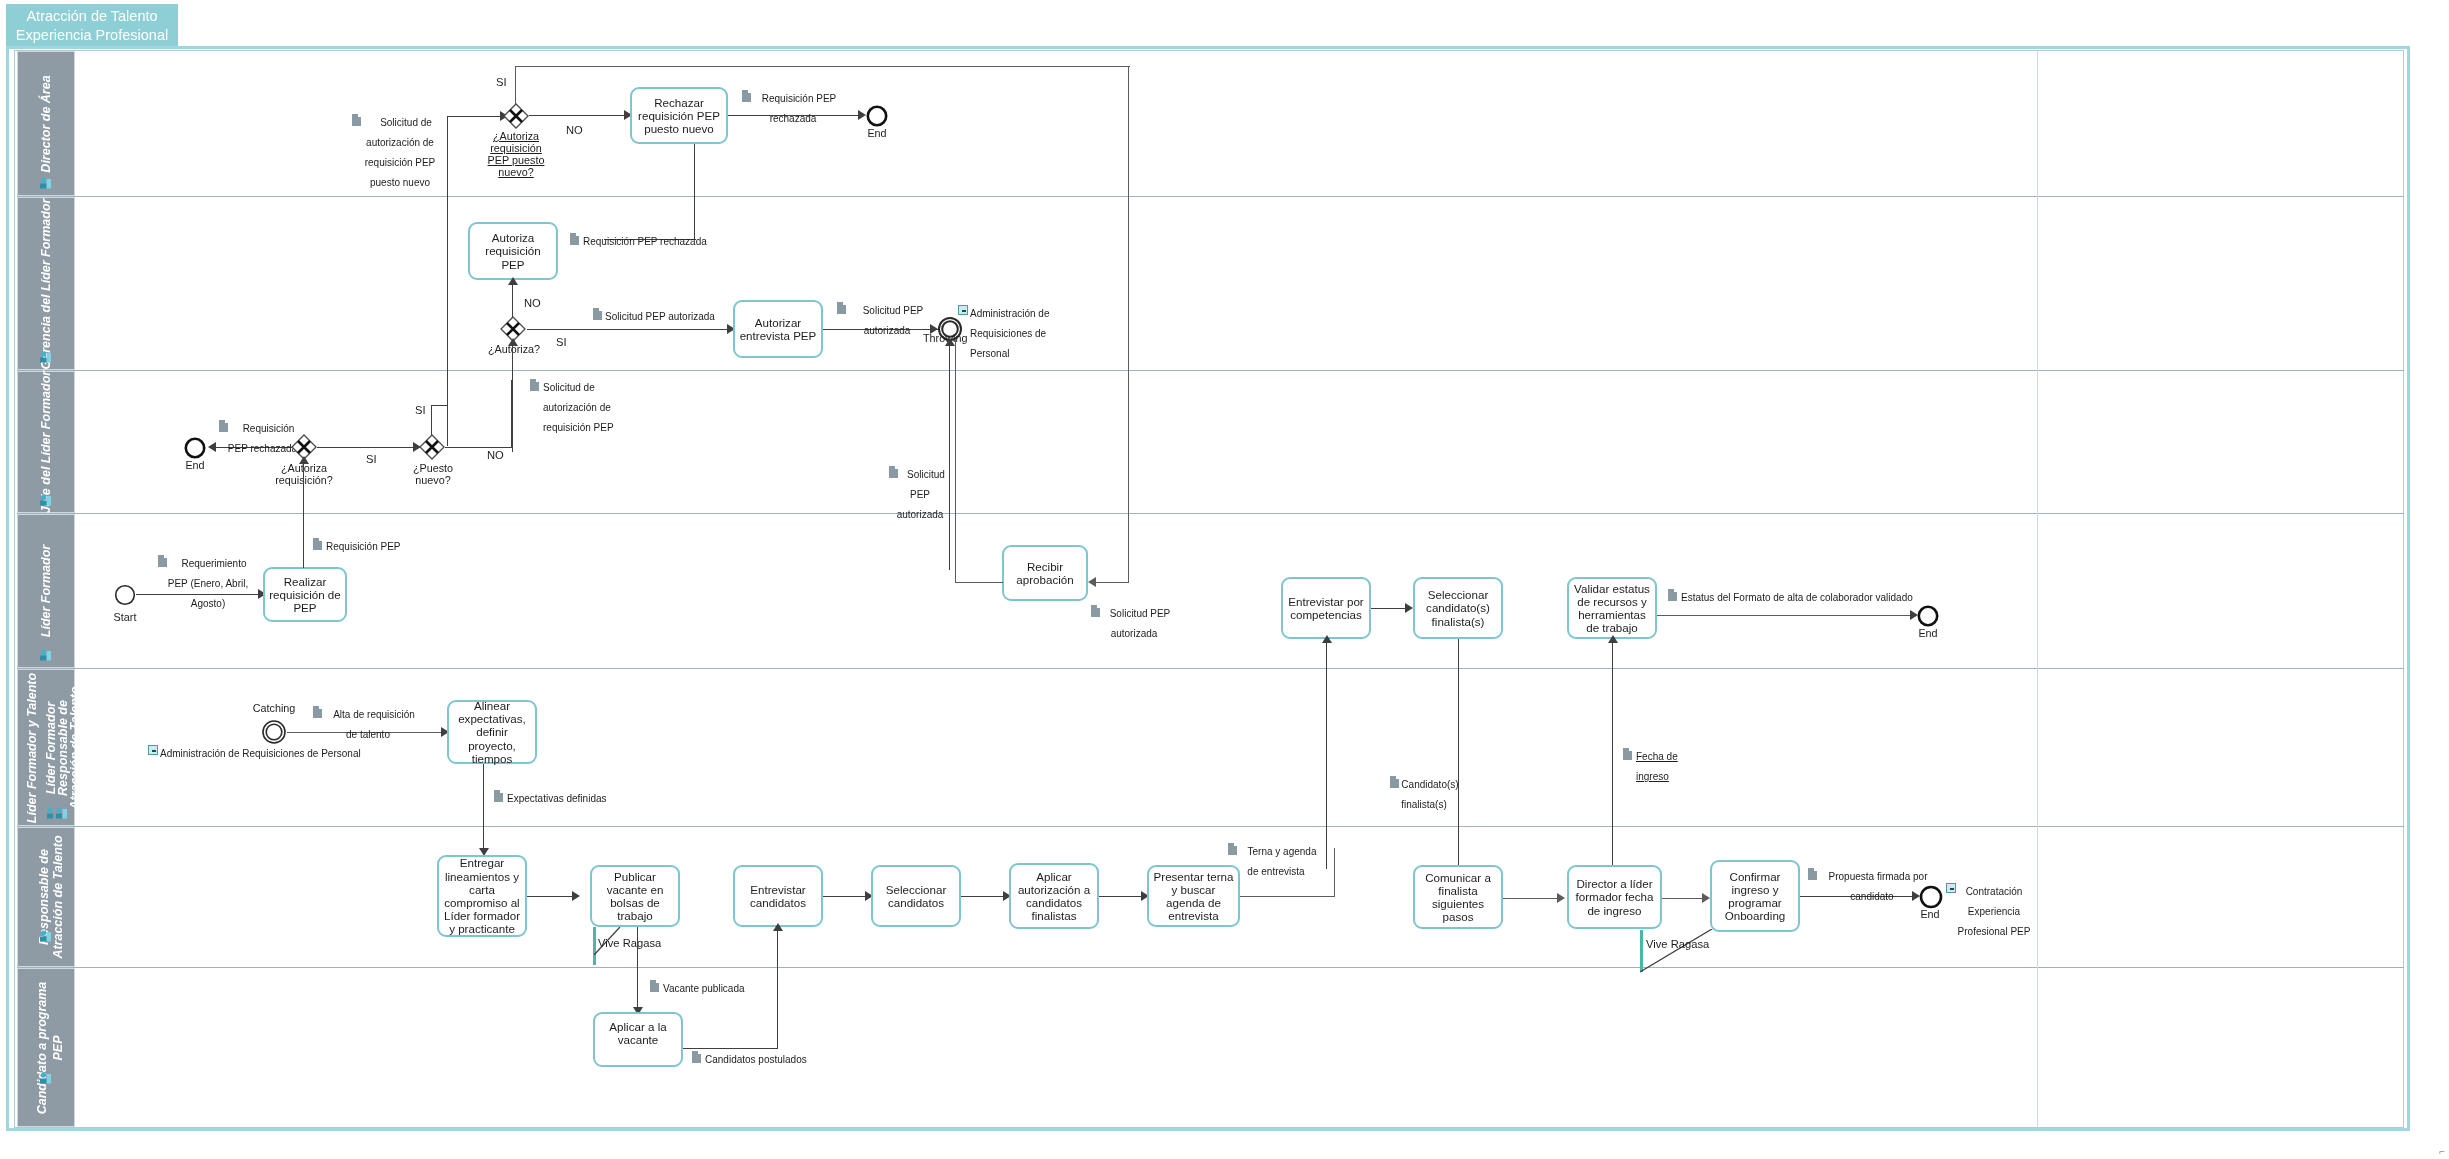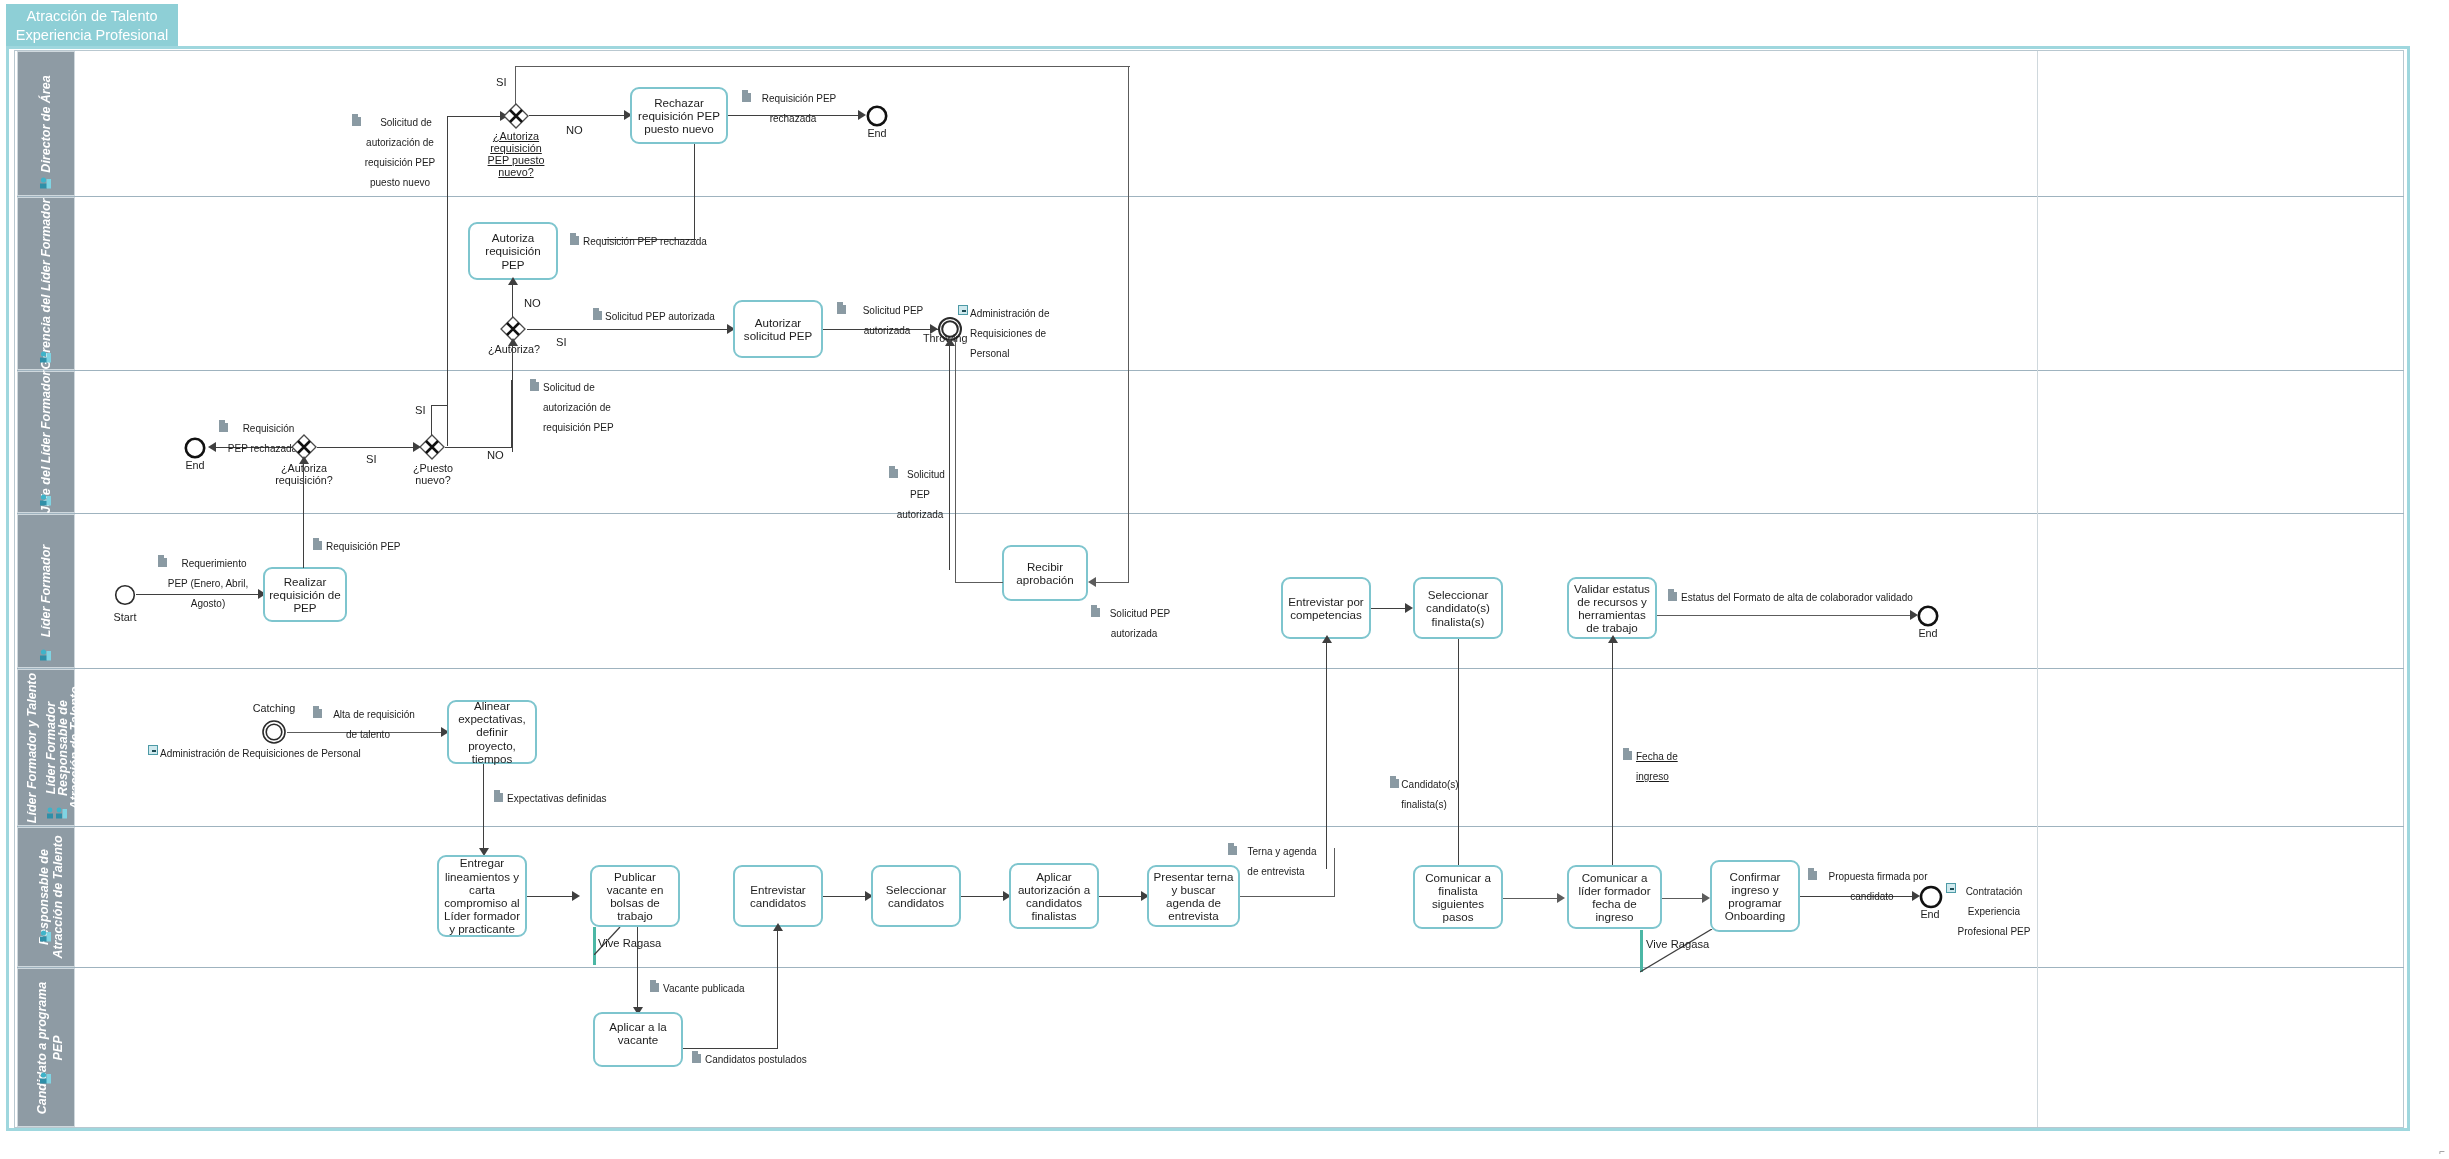--- a/index.html
+++ b/index.html
@@ -247,21 +247,21 @@
   <div class="flowlbl" style="left:524px;top:297px;">NO</div>
 
   <div class="ln h" style="left:527px;top:329px;width:203px;"></div>
   <div class="arw r" style="left:727px;top:324px;"></div>
   <div class="flowlbl" style="left:556px;top:336px;">SI</div>
   <div class="dobj" style="left:593px;top:308px;"></div>
   <div class="lbl l" style="left:605px;top:307px;width:160px;">Solicitud PEP autorizada</div>
 
   <div class="task" style="left:733px;top:300px;width:90px;height:58px;">
     <span>Autorizar
-solicitud PEP</span>
+entrevista PEP</span>
   </div>
   <div class="ln h" style="left:823px;top:329px;width:117px;"></div>
   <div class="arw r" style="left:930px;top:324px;"></div>
   <div class="dobj" style="left:837px;top:302px;"></div>
   <div class="lbl c" style="left:832px;top:301px;width:110px;text-indent:12px;">Solicitud PEP
 autorizada</div>
 
   <div class="ev" style="left:937px;top:316px;">
     <svg width="26" height="26" viewBox="0 0 26 26">
       <circle cx="13" cy="13" r="11" fill="#fff" stroke="#2b2b2b" stroke-width="2"></circle>
@@ -507,21 +507,21 @@
 de entrevista</div>
 
   <div class="task" style="left:1413px;top:865px;width:90px;height:64px;">
     <span>Comunicar a
 finalista
 siguientes pasos</span>
   </div>
   <div class="ln h g" style="left:1503px;top:898px;width:58px;"></div>
   <div class="arw r" style="left:1557px;top:893px;border-left-color:#5c5c5c;"></div>
   <div class="task" style="left:1567px;top:865px;width:95px;height:64px;">
-    <span>Comunicar a
+    <span>Director a
 líder formador
 fecha de ingreso</span>
   </div>
   <div class="ln h g" style="left:1662px;top:898px;width:44px;"></div>
   <div class="arw r" style="left:1702px;top:893px;border-left-color:#5c5c5c;"></div>
   <div class="task" style="left:1710px;top:860px;width:90px;height:72px;">
     <span>Confirmar
 ingreso y
 programar
 Onboarding</span>

